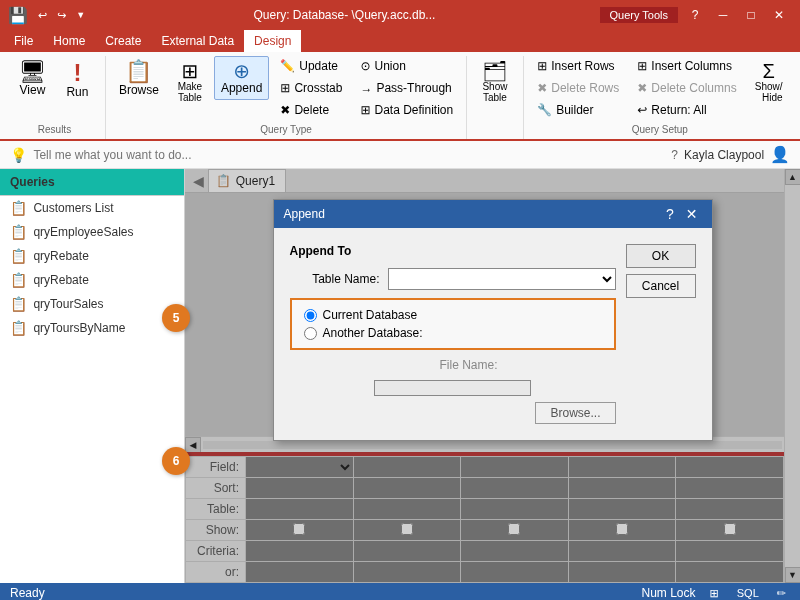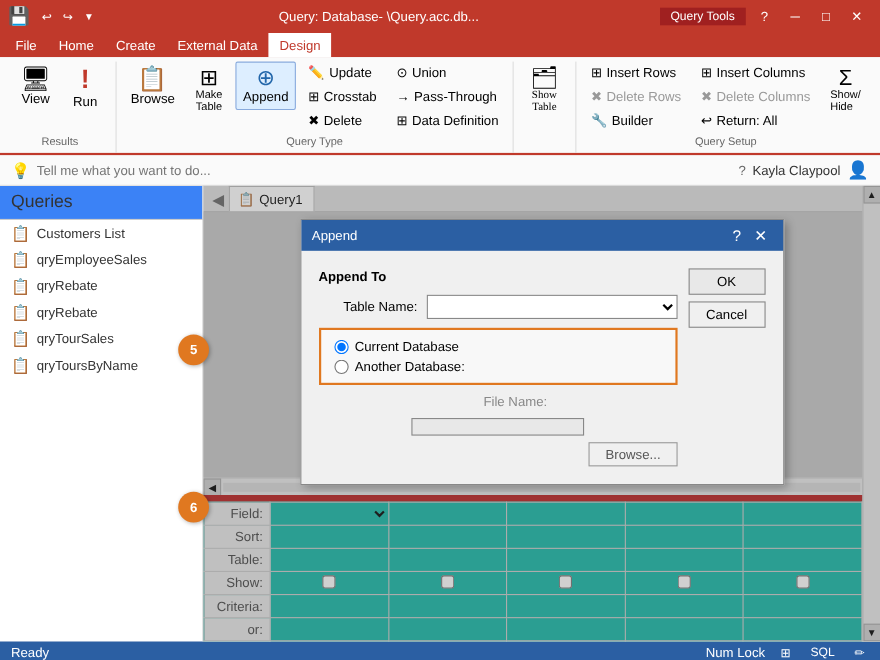--- a/index.html
+++ b/index.html
@@ -115,24 +115,24 @@
     
     .sidebar {
       width: 185px;
       background: white;
       border-right: 1px solid #d0d0d0;
       display: flex;
       flex-direction: column;
       overflow: hidden;
     }
     .sidebar-title {
-      background: #3b82f6;
+      background: #14b8a6;
       padding: 6px 10px;
-      font-weight: normal;
-      font-size: 16px;
+      font-weight: bold;
+      font-size: 12px;
       color: #333;
       border-bottom: 1px solid #ccc;
     }
     .sidebar-item {
       display: flex;
       align-items: center;
       gap: 6px;
       padding: 4px 10px;
       cursor: pointer;
       font-size: 12px;
@@ -176,22 +176,22 @@
     .query-design {
       flex: 1;
       background: #c0c0c0;
       display: flex;
       flex-direction: column;
       position: relative;
     }
 
     
     .grid-area {
-      background: #14b8a6;
-      border-top: 6px solid #b91c1c;
+      background: #737373;
+      border-top: 4px solid #b91c1c;
       min-height: 100px;
     }
     .grid-table {
       width: 100%;
       border-collapse: collapse;
       font-size: 11px;
     }
     .grid-table th {
       background: #e8e8e8;
       border: 1px solid #ccc;
@@ -536,21 +536,21 @@
             <span>Data Definition</span>
           </div>
         </div>
       </div>
       <span class="ribbon-group-label">Query Type</span>
     </div>
 
     <div class="ribbon-group" style="min-width:50px;">
       <div class="ribbon-btn-large">
         <span class="icon" style="font-size:20px;">🗂</span>
-        <span style="font-size:10px; text-align:center;font-family:Liberation Serif, serif;">Show<br>Table</span>
+        <span style="font-size:10px; text-align:center;">Show<br>Table</span>
       </div>
       <span class="ribbon-group-label"></span>
     </div>
 
     <div class="ribbon-group">
       <div class="ribbon-buttons">
         <div class="ribbon-small-col">
           <div class="ribbon-btn-small">
             <span>⊞</span>
             <span>Insert Rows</span>
@@ -573,21 +573,21 @@
             <span>✖</span>
             <span>Delete Columns</span>
           </div>
           <div class="ribbon-btn-small">
             <span>↩</span>
             <span>Return: All</span>
           </div>
         </div>
         <div class="ribbon-btn-large">
           <span class="icon" style="font-size:20px;">Σ</span>
-          <span style="font-size:10px; text-align:left;">Show/<br>Hide</span>
+          <span style="font-size:10px; text-align:right;">Show/<br>Hide</span>
         </div>
       </div>
       <span class="ribbon-group-label">Query Setup</span>
     </div>
   </div>
 </div>
 
 <div class="tell-me-bar">
   <span style="font-size:14px;">💡</span>
   <input class="tell-me-input" placeholder="Tell me what you want to do..." style="">

